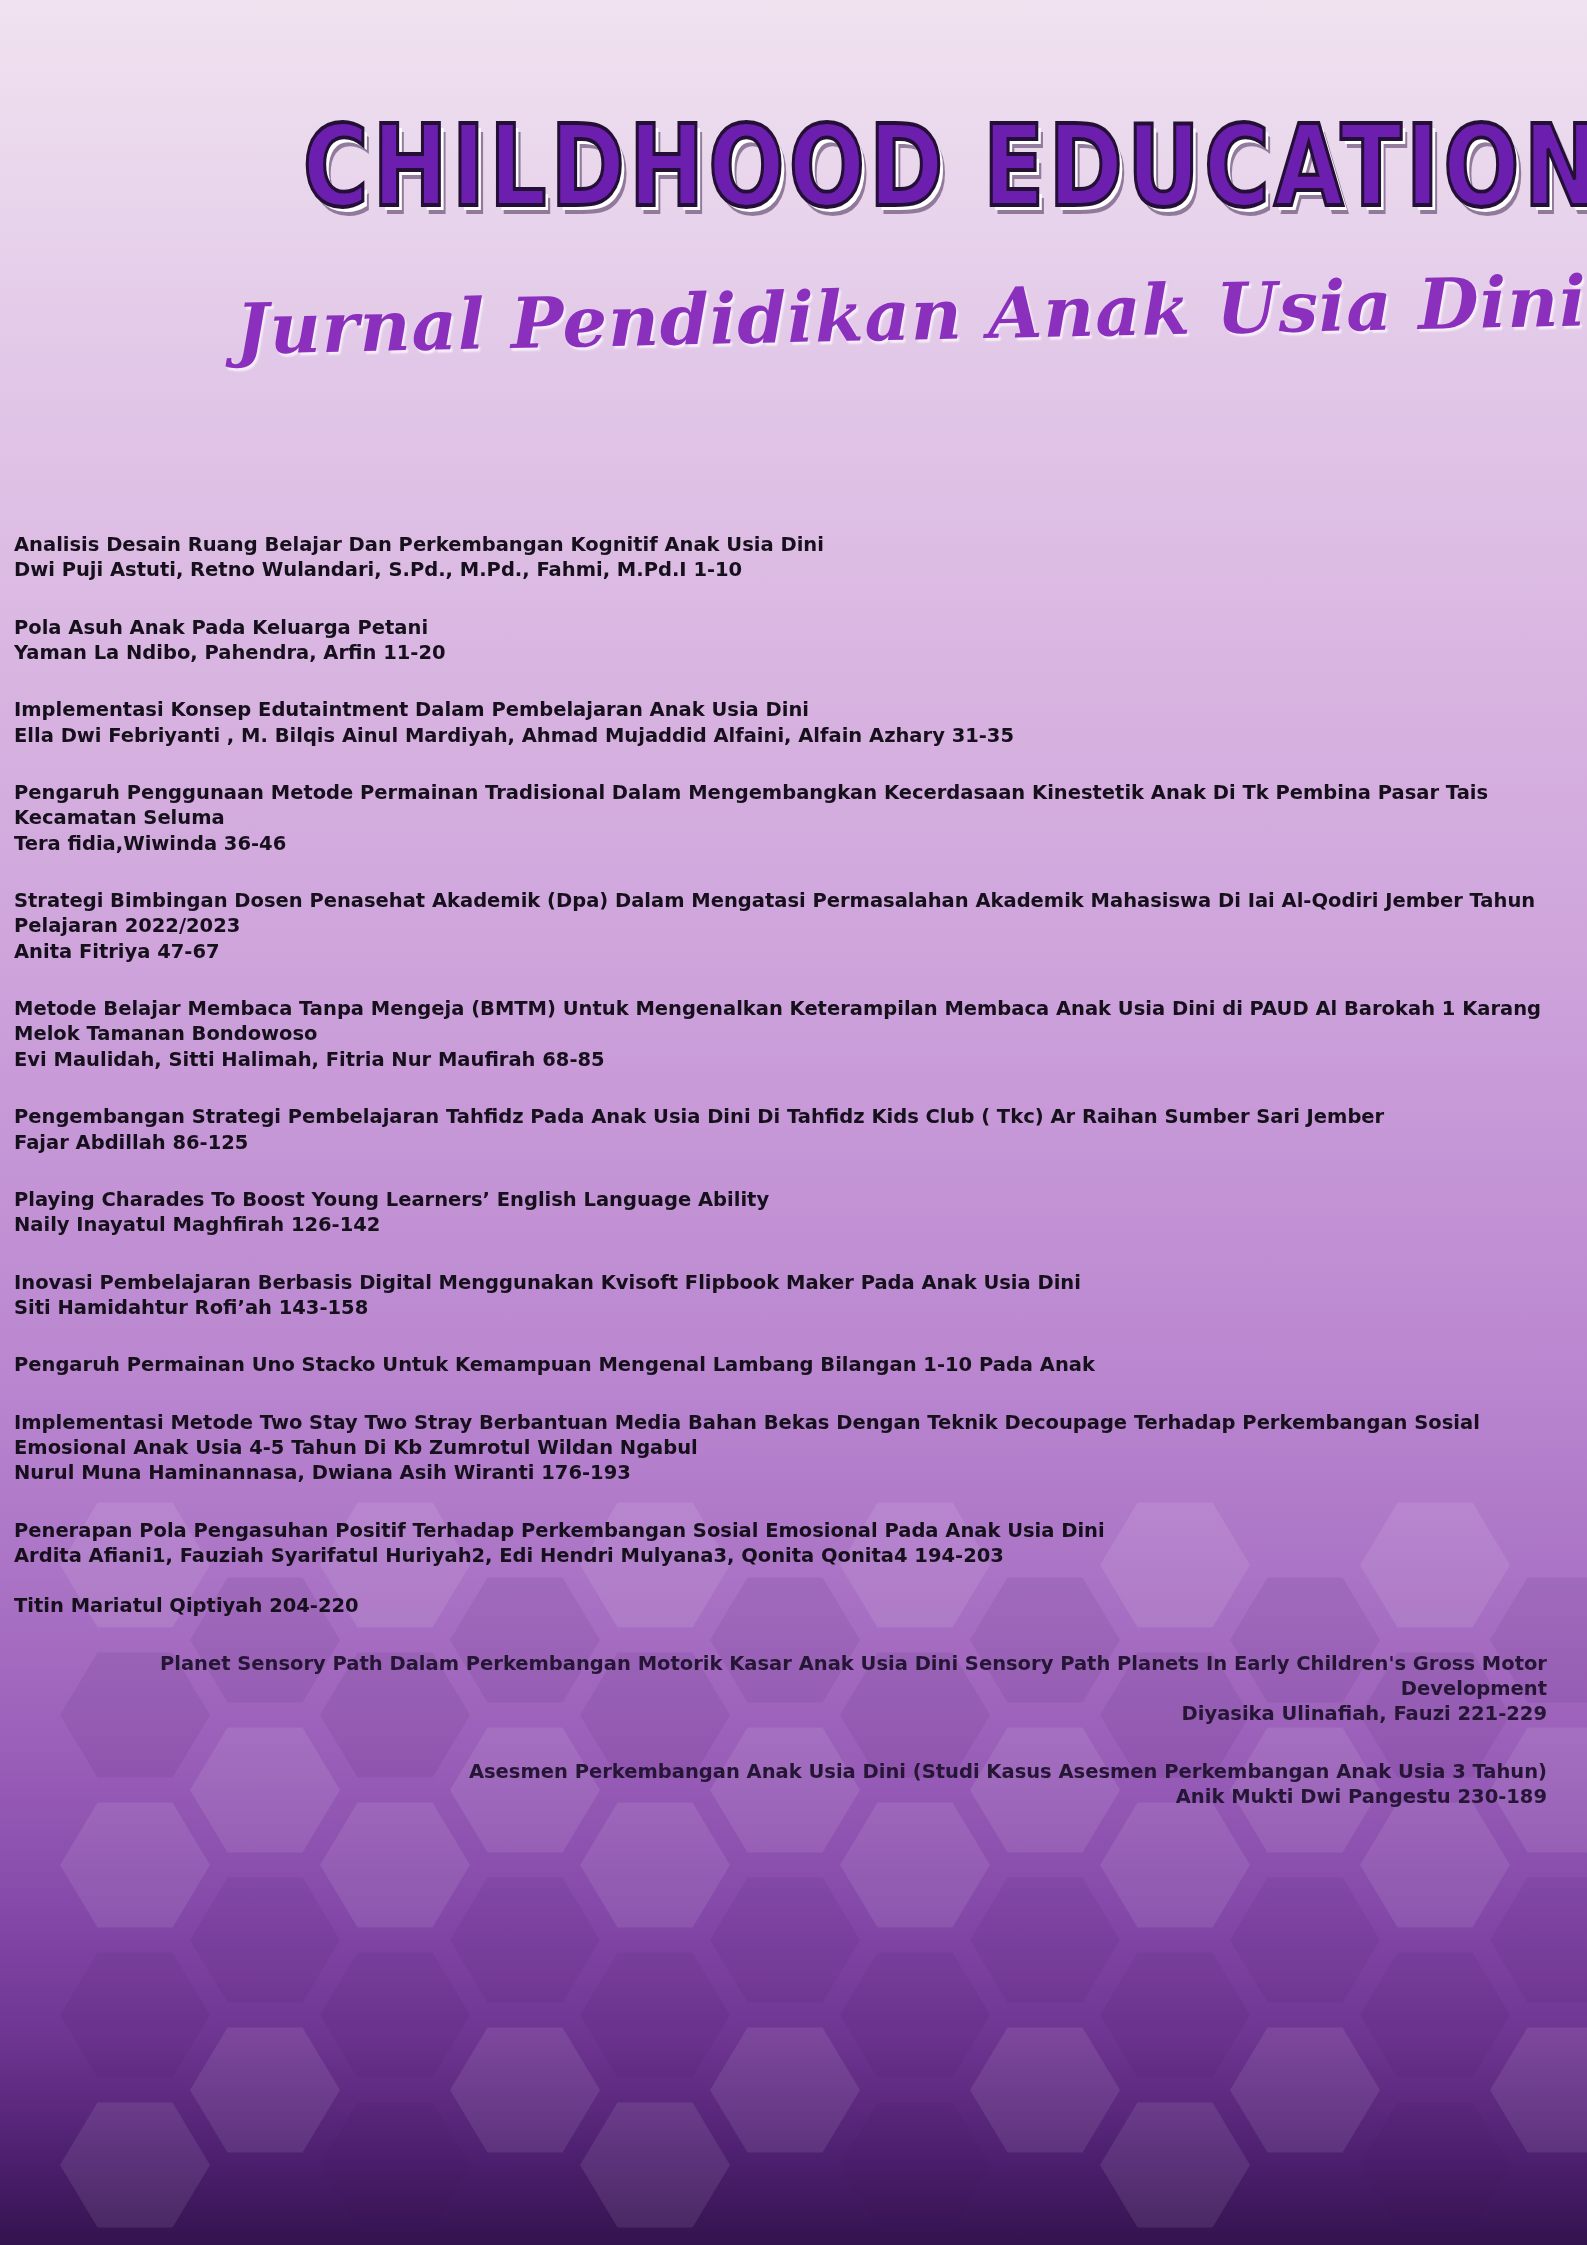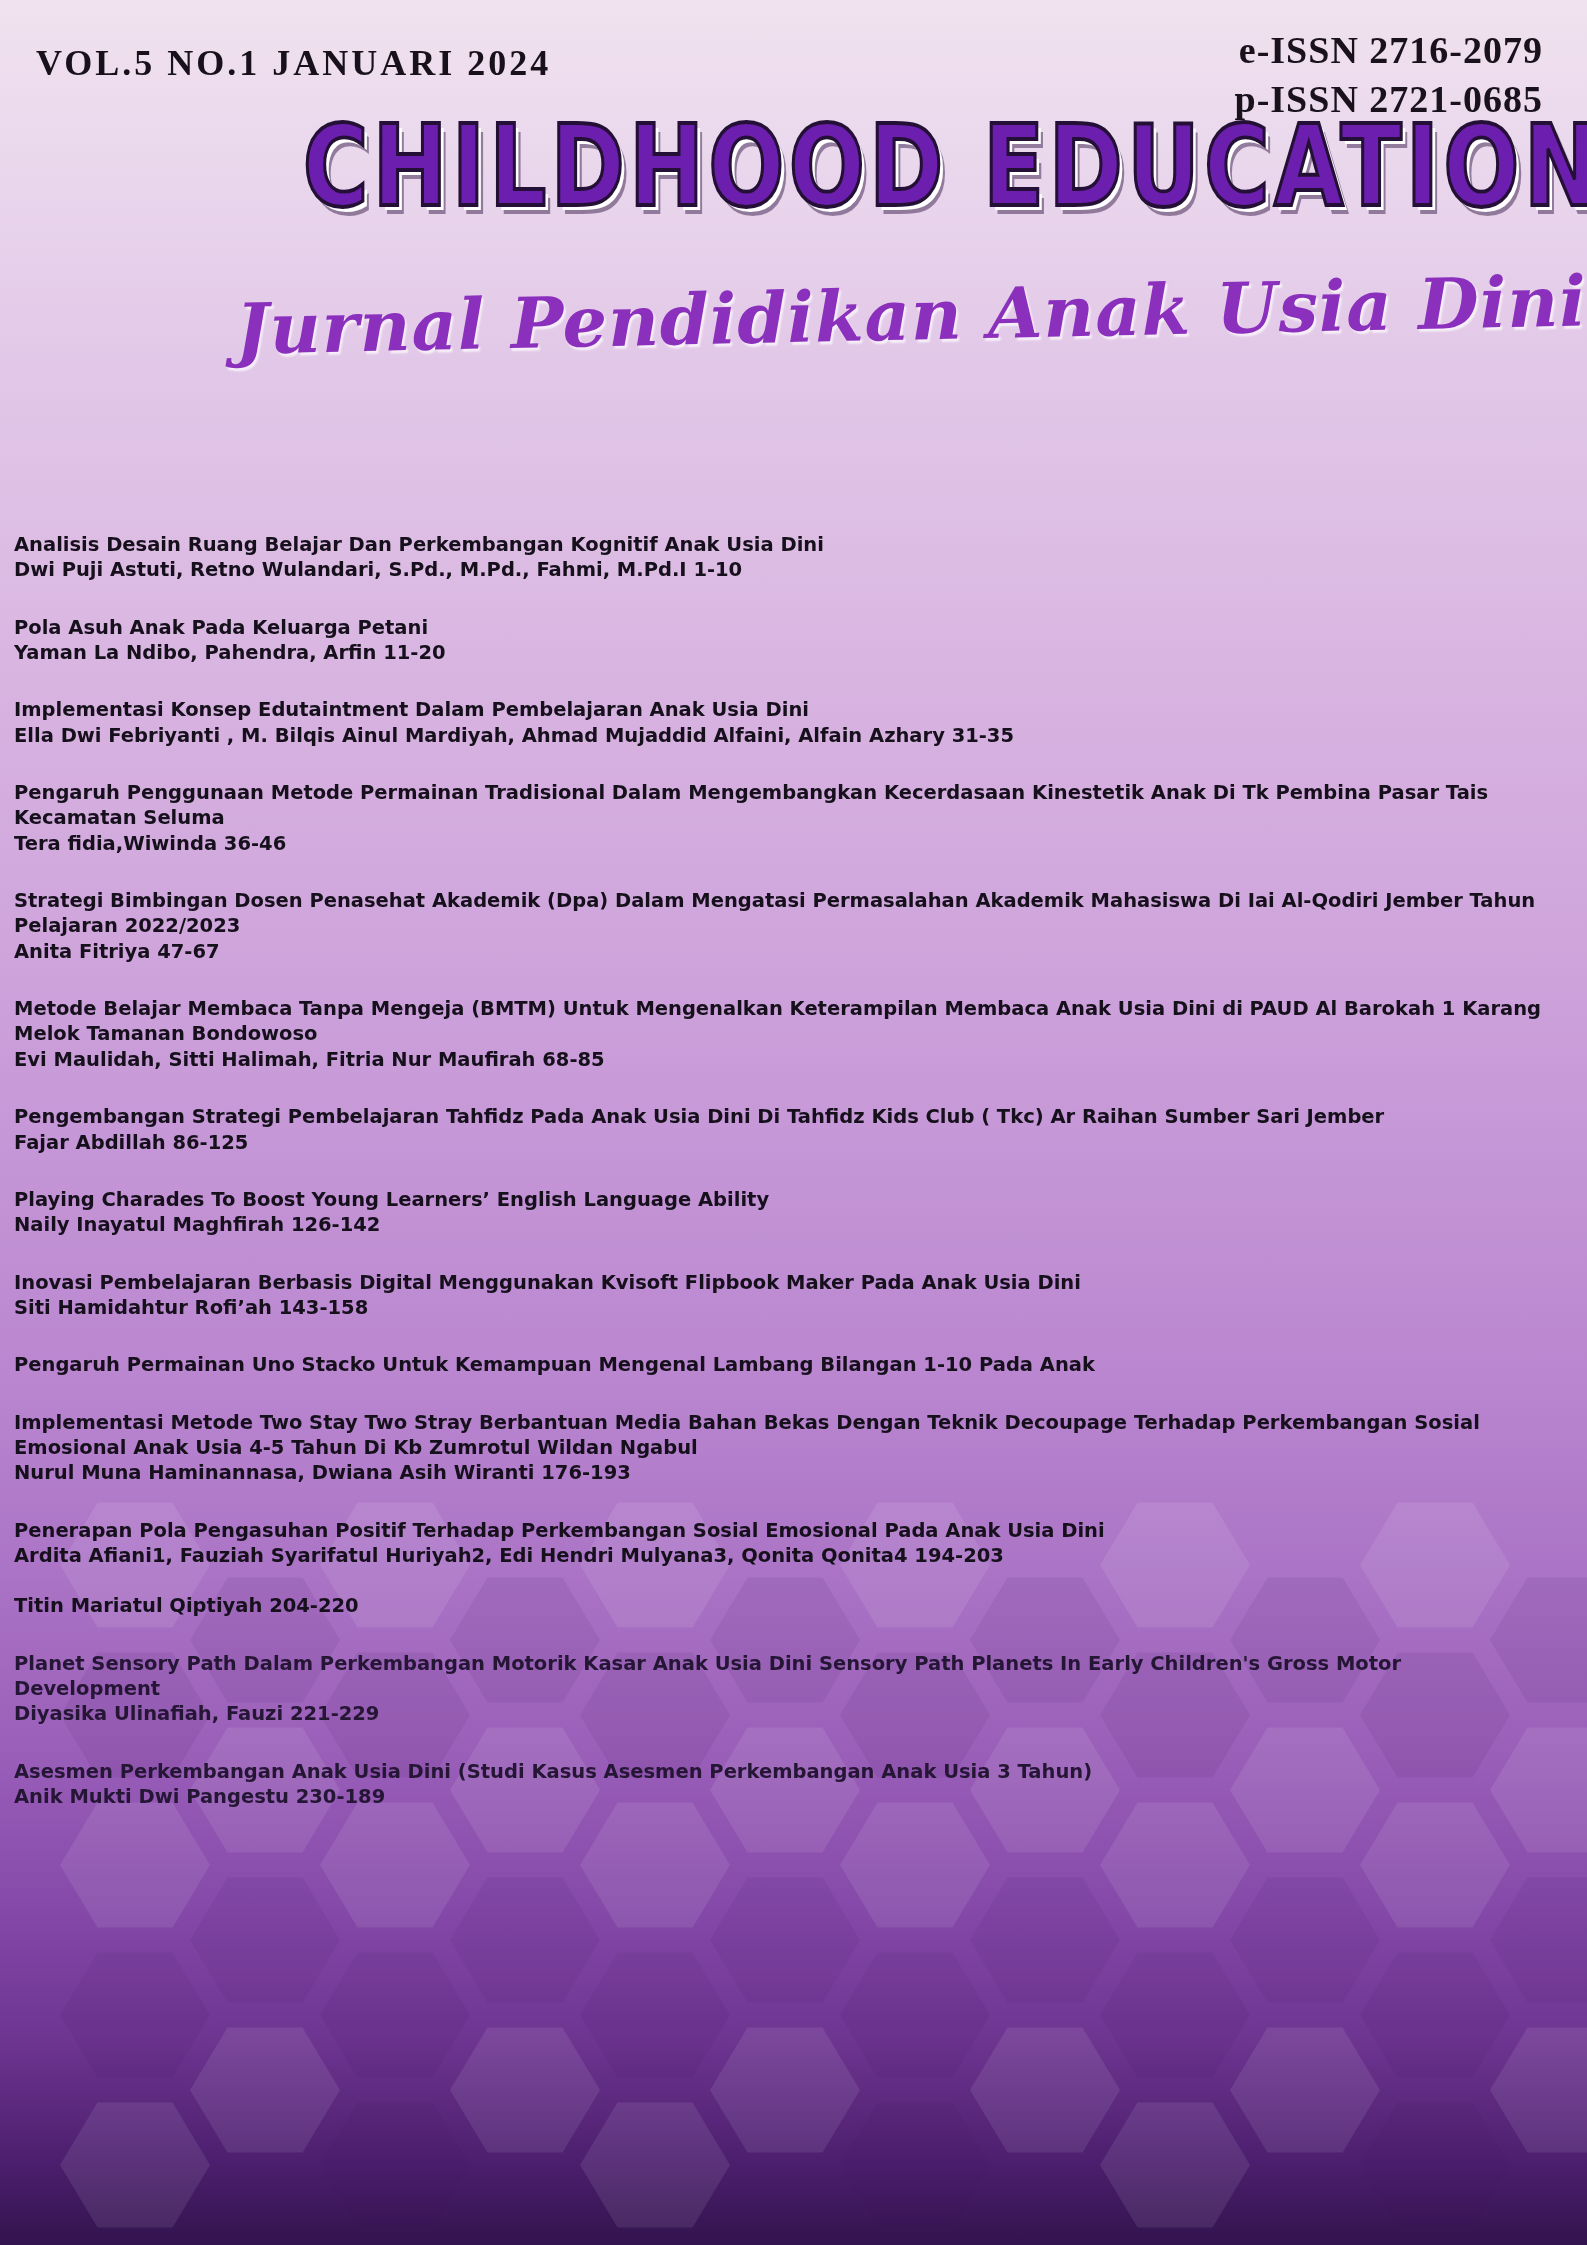--- a/index.html
+++ b/index.html
@@ -145,20 +145,21 @@
   .toc-authors {
     font-family: "DejaVu Sans", sans-serif;
     font-weight: bold;
     font-size: 19.5px;
     line-height: 1.30;
     color: #16101c;
   }
   .toc-entry.pale .toc-title,
   .toc-entry.pale .toc-authors {
     color: #241634;
+    text-align: right;
   }
 </style>
 </head>
 <body>
 
 <div class="cover">
 
   <div class="hex-layer">
     <div class="hex light" style="left:60px; top:1500px;"></div>
     <div class="hex dark" style="left:190px; top:1575px;"></div>
@@ -213,27 +214,20 @@
     <div class="hex light" style="left:1490px; top:2025px;"></div>
 
     <div class="hex light" style="left:60px; top:2100px;"></div>
     <div class="hex dark" style="left:320px; top:2100px;"></div>
     <div class="hex light" style="left:580px; top:2100px;"></div>
     <div class="hex dark" style="left:840px; top:2100px;"></div>
     <div class="hex light" style="left:1100px; top:2100px;"></div>
     <div class="hex dark" style="left:1360px; top:2100px;"></div>
   </div>
 
-  <div class="top-row">
-    <div class="vol-line">VOL.5 NO.1 JANUARI 2024</div>
-    <div class="issn-block">
-      <div>e-ISSN 2716-2079</div>
-      <div>p-ISSN 2721-0685</div>
-    </div>
-  </div>
 
   <div class="masthead">
     <div class="journal-title">CHILDHOOD EDUCATION</div>
     <div class="journal-subtitle">Jurnal Pendidikan Anak Usia Dini</div>
   </div>
 
   <div class="toc">
 
     <div class="toc-entry">
       <div class="toc-title">Analisis Desain Ruang Belajar Dan Perkembangan Kognitif Anak Usia Dini</div>

